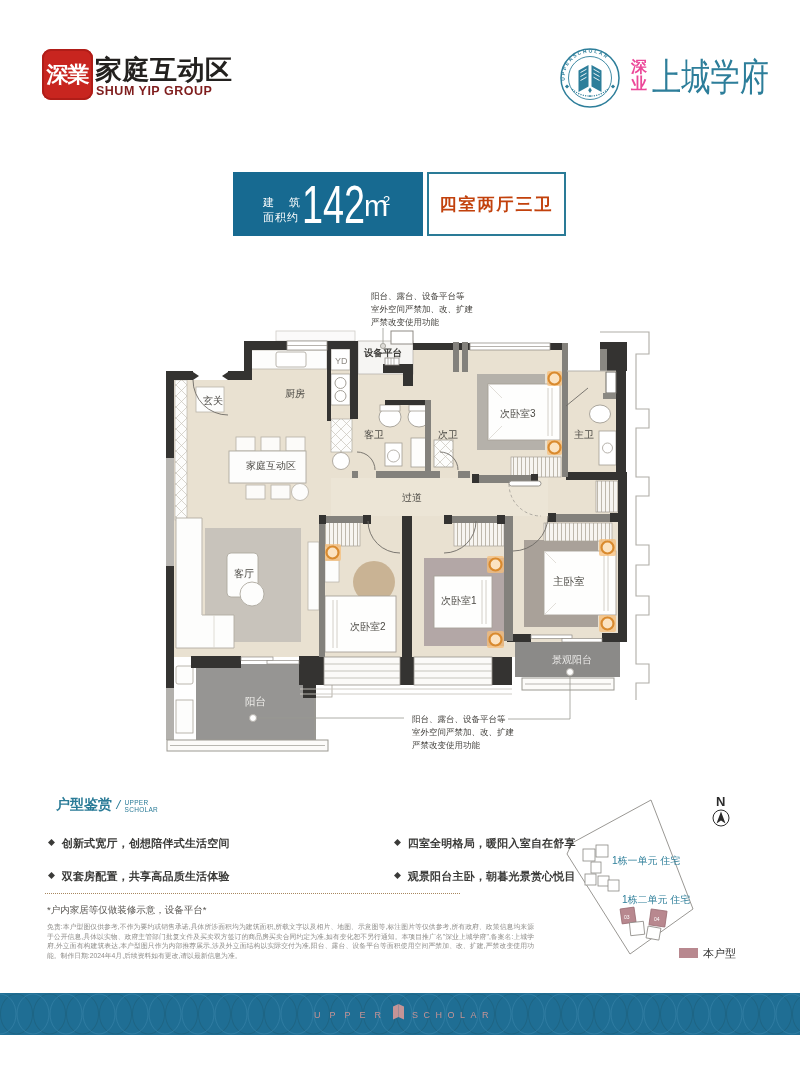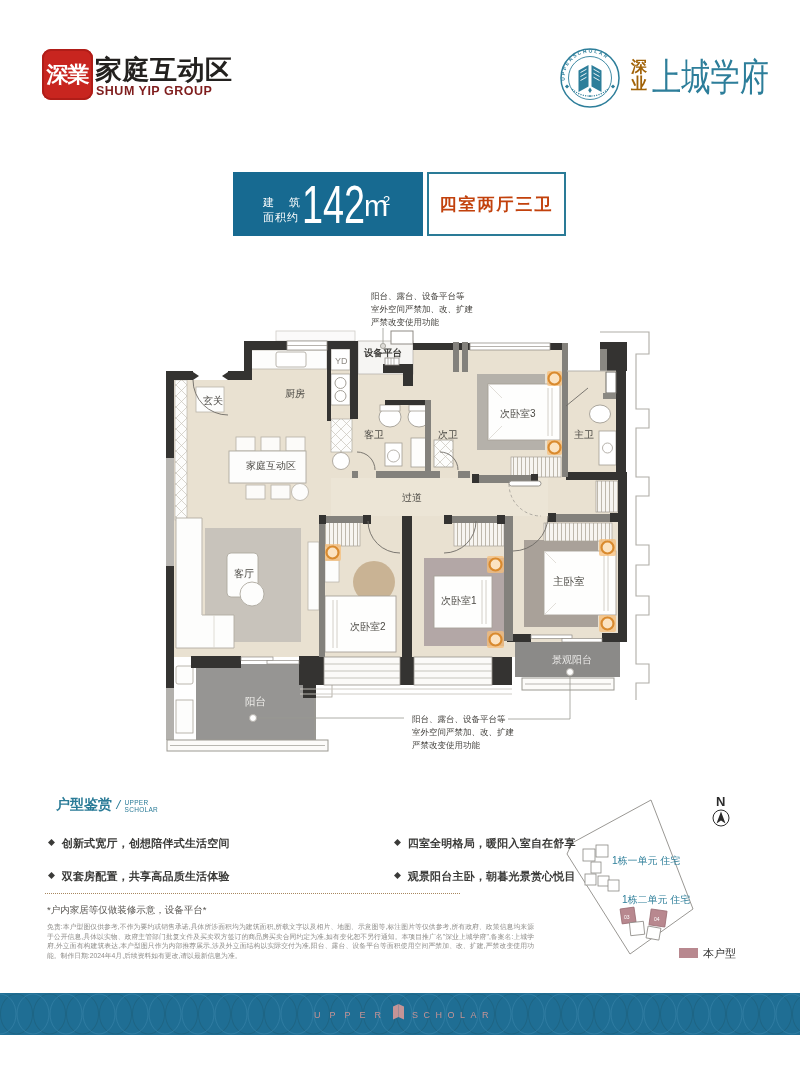--- a/index.html
+++ b/index.html
@@ -28,21 +28,21 @@
   <rect x="9.5" y="40" width="3" height="3" fill="#2d7e9a" transform="rotate(45 11 41.5)"></rect>
   <rect x="55.5" y="40" width="3" height="3" fill="#2d7e9a" transform="rotate(45 57 41.5)"></rect>
   <path d="M 33,51 A 25.3,25.3 0 0 0 52,44" fill="none" stroke="#2d7e9a" stroke-width="1.3" stroke-dasharray="1.1,1.3"></path>
   <path d="M 35,51 A 25.3,25.3 0 0 1 16,44" fill="none" stroke="#2d7e9a" stroke-width="1.3" stroke-dasharray="1.1,1.3"></path>
   <path d="M 22.5,25.5 L 32.5,20 L 32.5,41.5 L 22.5,47 Z" fill="#2d7e9a"></path>
   <path d="M 45.5,25.5 L 35.5,20 L 35.5,41.5 L 45.5,47 Z" fill="#2d7e9a"></path>
   <path d="M 24.5,27.5 L 30.5,24.2 M 24.5,31.5 L 30.5,28.2 M 24.5,35.5 L 30.5,32.2 M 37.5,24.2 L 43.5,27.5 M 37.5,28.2 L 43.5,31.5 M 37.5,32.2 L 43.5,35.5" stroke="#fff" stroke-width="0.9"></path>
   <path d="M 34,42.5 l 1.8,2.8 l -1.8,2.8 l -1.8,-2.8 Z" fill="#2d7e9a"></path>
 </svg>
 
-<div class="abs" style="left:630px;top:58px;width:18px;font-size:16px;line-height:17px;color:#a16207;font-weight:bold;text-align:center;">深业</div>
+<div class="abs" style="left:630px;top:58px;width:18px;font-size:16px;line-height:17px;color:#ec4899;font-weight:bold;text-align:center;">深业</div>
 
 <div class="abs" style="left:652px;top:52px;font-size:38px;color:#2d7e9a;font-weight:500;letter-spacing:0px;white-space:nowrap;transform:scale(0.77,1);transform-origin:0 0;">上城学府</div>
 
 <div class="abs" style="left:233px;top:172px;width:190px;height:64px;background:#176a91;"></div>
 
 <div class="abs" style="left:263px;top:195px;width:37px;color:#fff;font-size:11px;line-height:14.5px;">
   <div style="display:flex;justify-content:space-between;">
       <span>建</span>
       <span>筑</span>
     </div>

